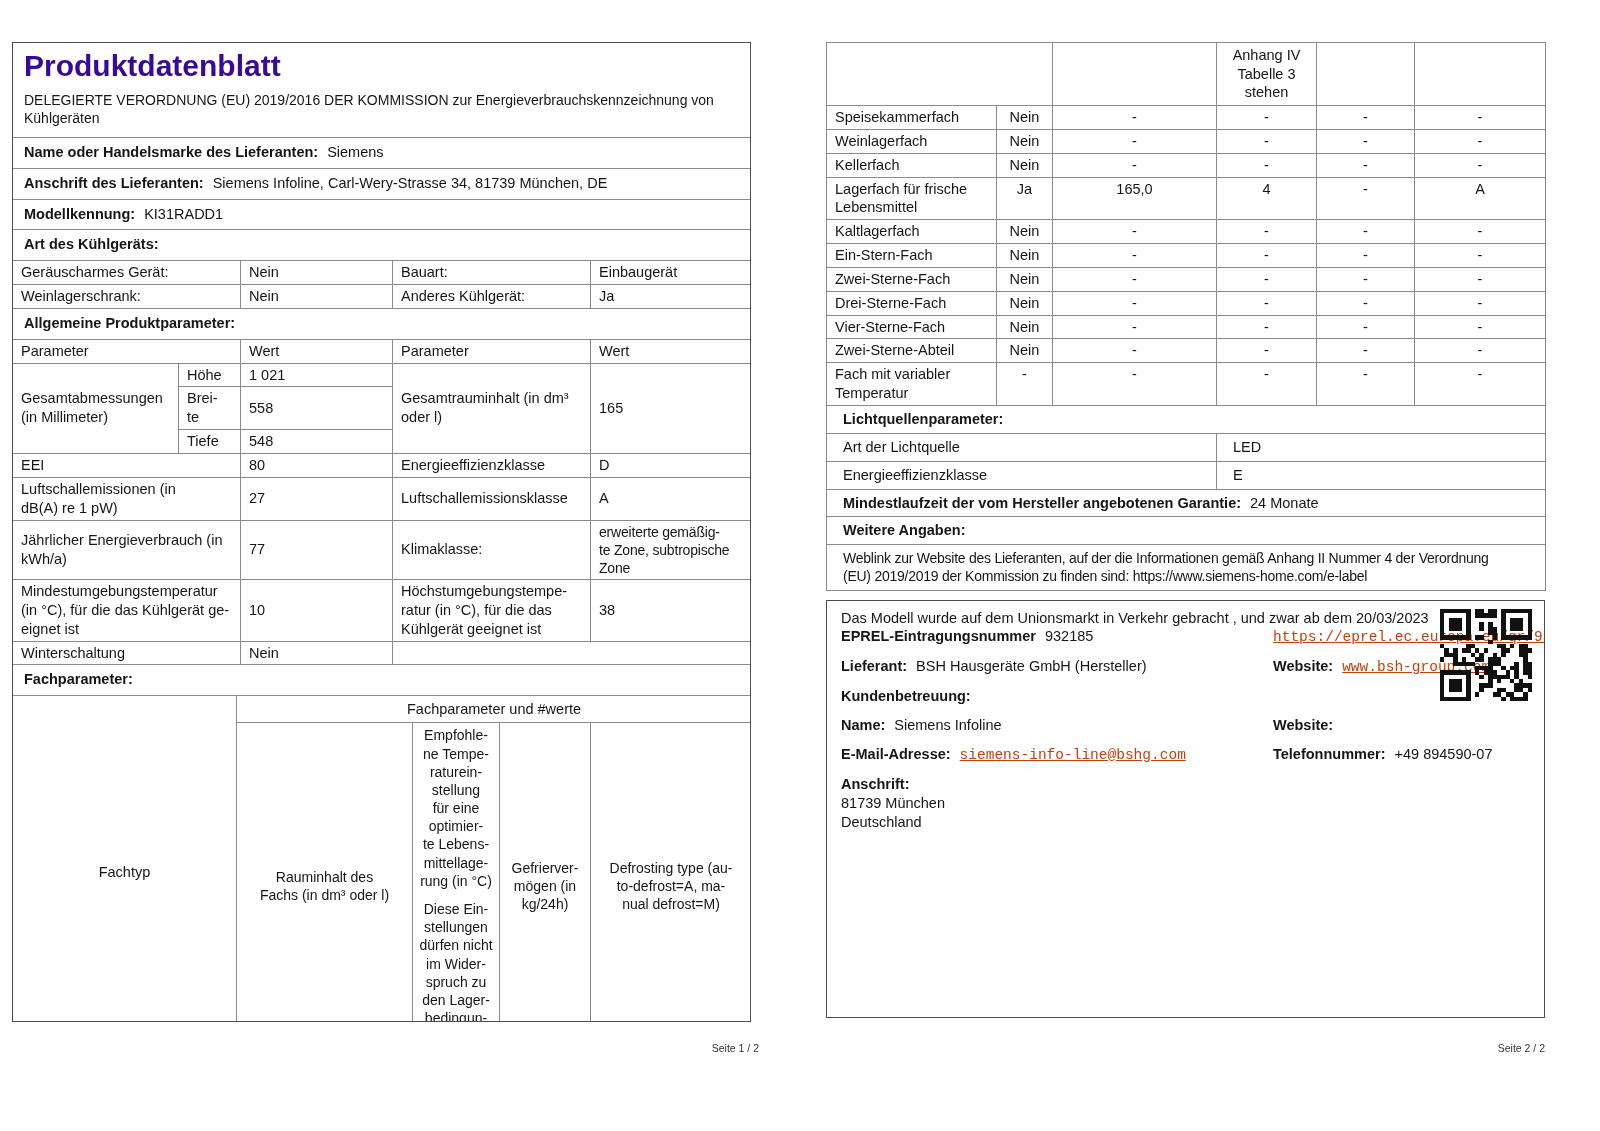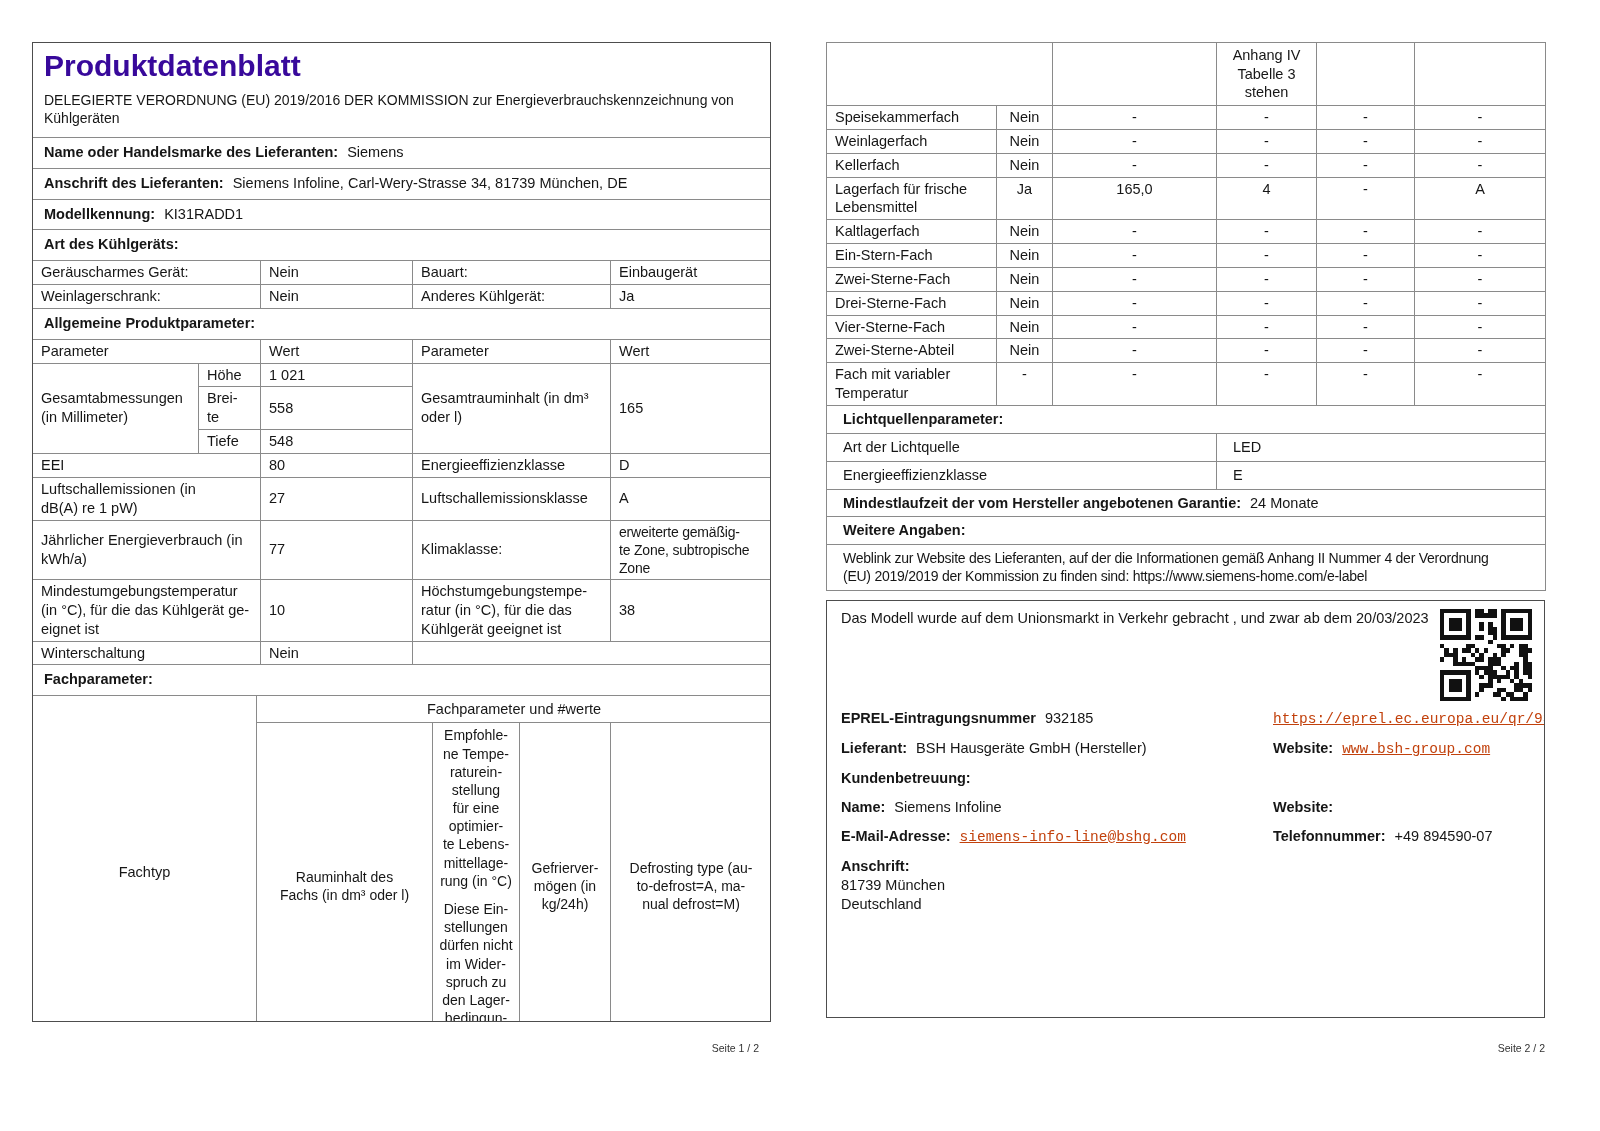--- a/index.html
+++ b/index.html
@@ -9,21 +9,21 @@
     line-height:1.3;
   }
   .prewrap { white-space:pre-line; }
   .b { font-weight:bold; }
   .c { text-align:center; }
   .lbl { font-weight:bold; margin-right:9px; }
   .link { color:#c2410c; text-decoration:underline; cursor:pointer;font-family:Liberation Mono, monospace; }
 
   
   .page1 {
-    position:absolute; left:32px; top:42px; width:737px; height:978px;
+    position:absolute; left:12px; top:42px; width:737px; height:978px;
     border:1px solid #4d4d4d; overflow:hidden; background:#fff;
   }
   .page1 > .row { padding:5px 11px 6px; border-bottom:1px solid #8a8a8a; }
   .title-block { padding:6px 11px 10px; border-bottom:1px solid #8a8a8a; }
   .doc-title { margin:0; font-size:30px; line-height:1.15; font-weight:bold; color:#38099b; }
   .subtitle { margin:7px 0 0; font-size:14px; }
   .heading { font-weight:bold; }
 
   .tbl { border-collapse:collapse; table-layout:fixed; margin:-1px 0 0 -1px; width:739px; }
   .tbl td { border:1px solid #8a8a8a; padding:2px 8px; vertical-align:middle; overflow:hidden; }
@@ -40,21 +40,21 @@
   .t-comp td { border:1px solid #8a8a8a; padding:2px 8px; vertical-align:top; overflow:hidden; }
   .t-comp .hdr td { height:58px; vertical-align:middle; }
   .t-comp .sect { padding:4px 16px; }
 
   .infobox {
     margin-top:9px; border:1px solid #4d4d4d; height:418px; box-sizing:border-box;
     position:relative; padding:8px 14px; overflow:hidden;
   }
   .qr { position:absolute; top:8px; right:12px; width:92px; height:92px; }
   .market-note { max-width:590px; }
-  .contact { margin-top:82px; }
+  .contact { }
   .crow { display:flex; margin-bottom:10px; }
   .crow .cl { width:432px; flex:none; }
   .crow .cr { flex:1; }
   .addr div { line-height:19px; }
 
   .footer { position:absolute; top:1042px; font-size:10.5px; color:#333; }
   .f1 { left:20px; width:739px; text-align:right; }
   .f2 { left:826px; width:719px; text-align:right; }
 </style>
 </head>

